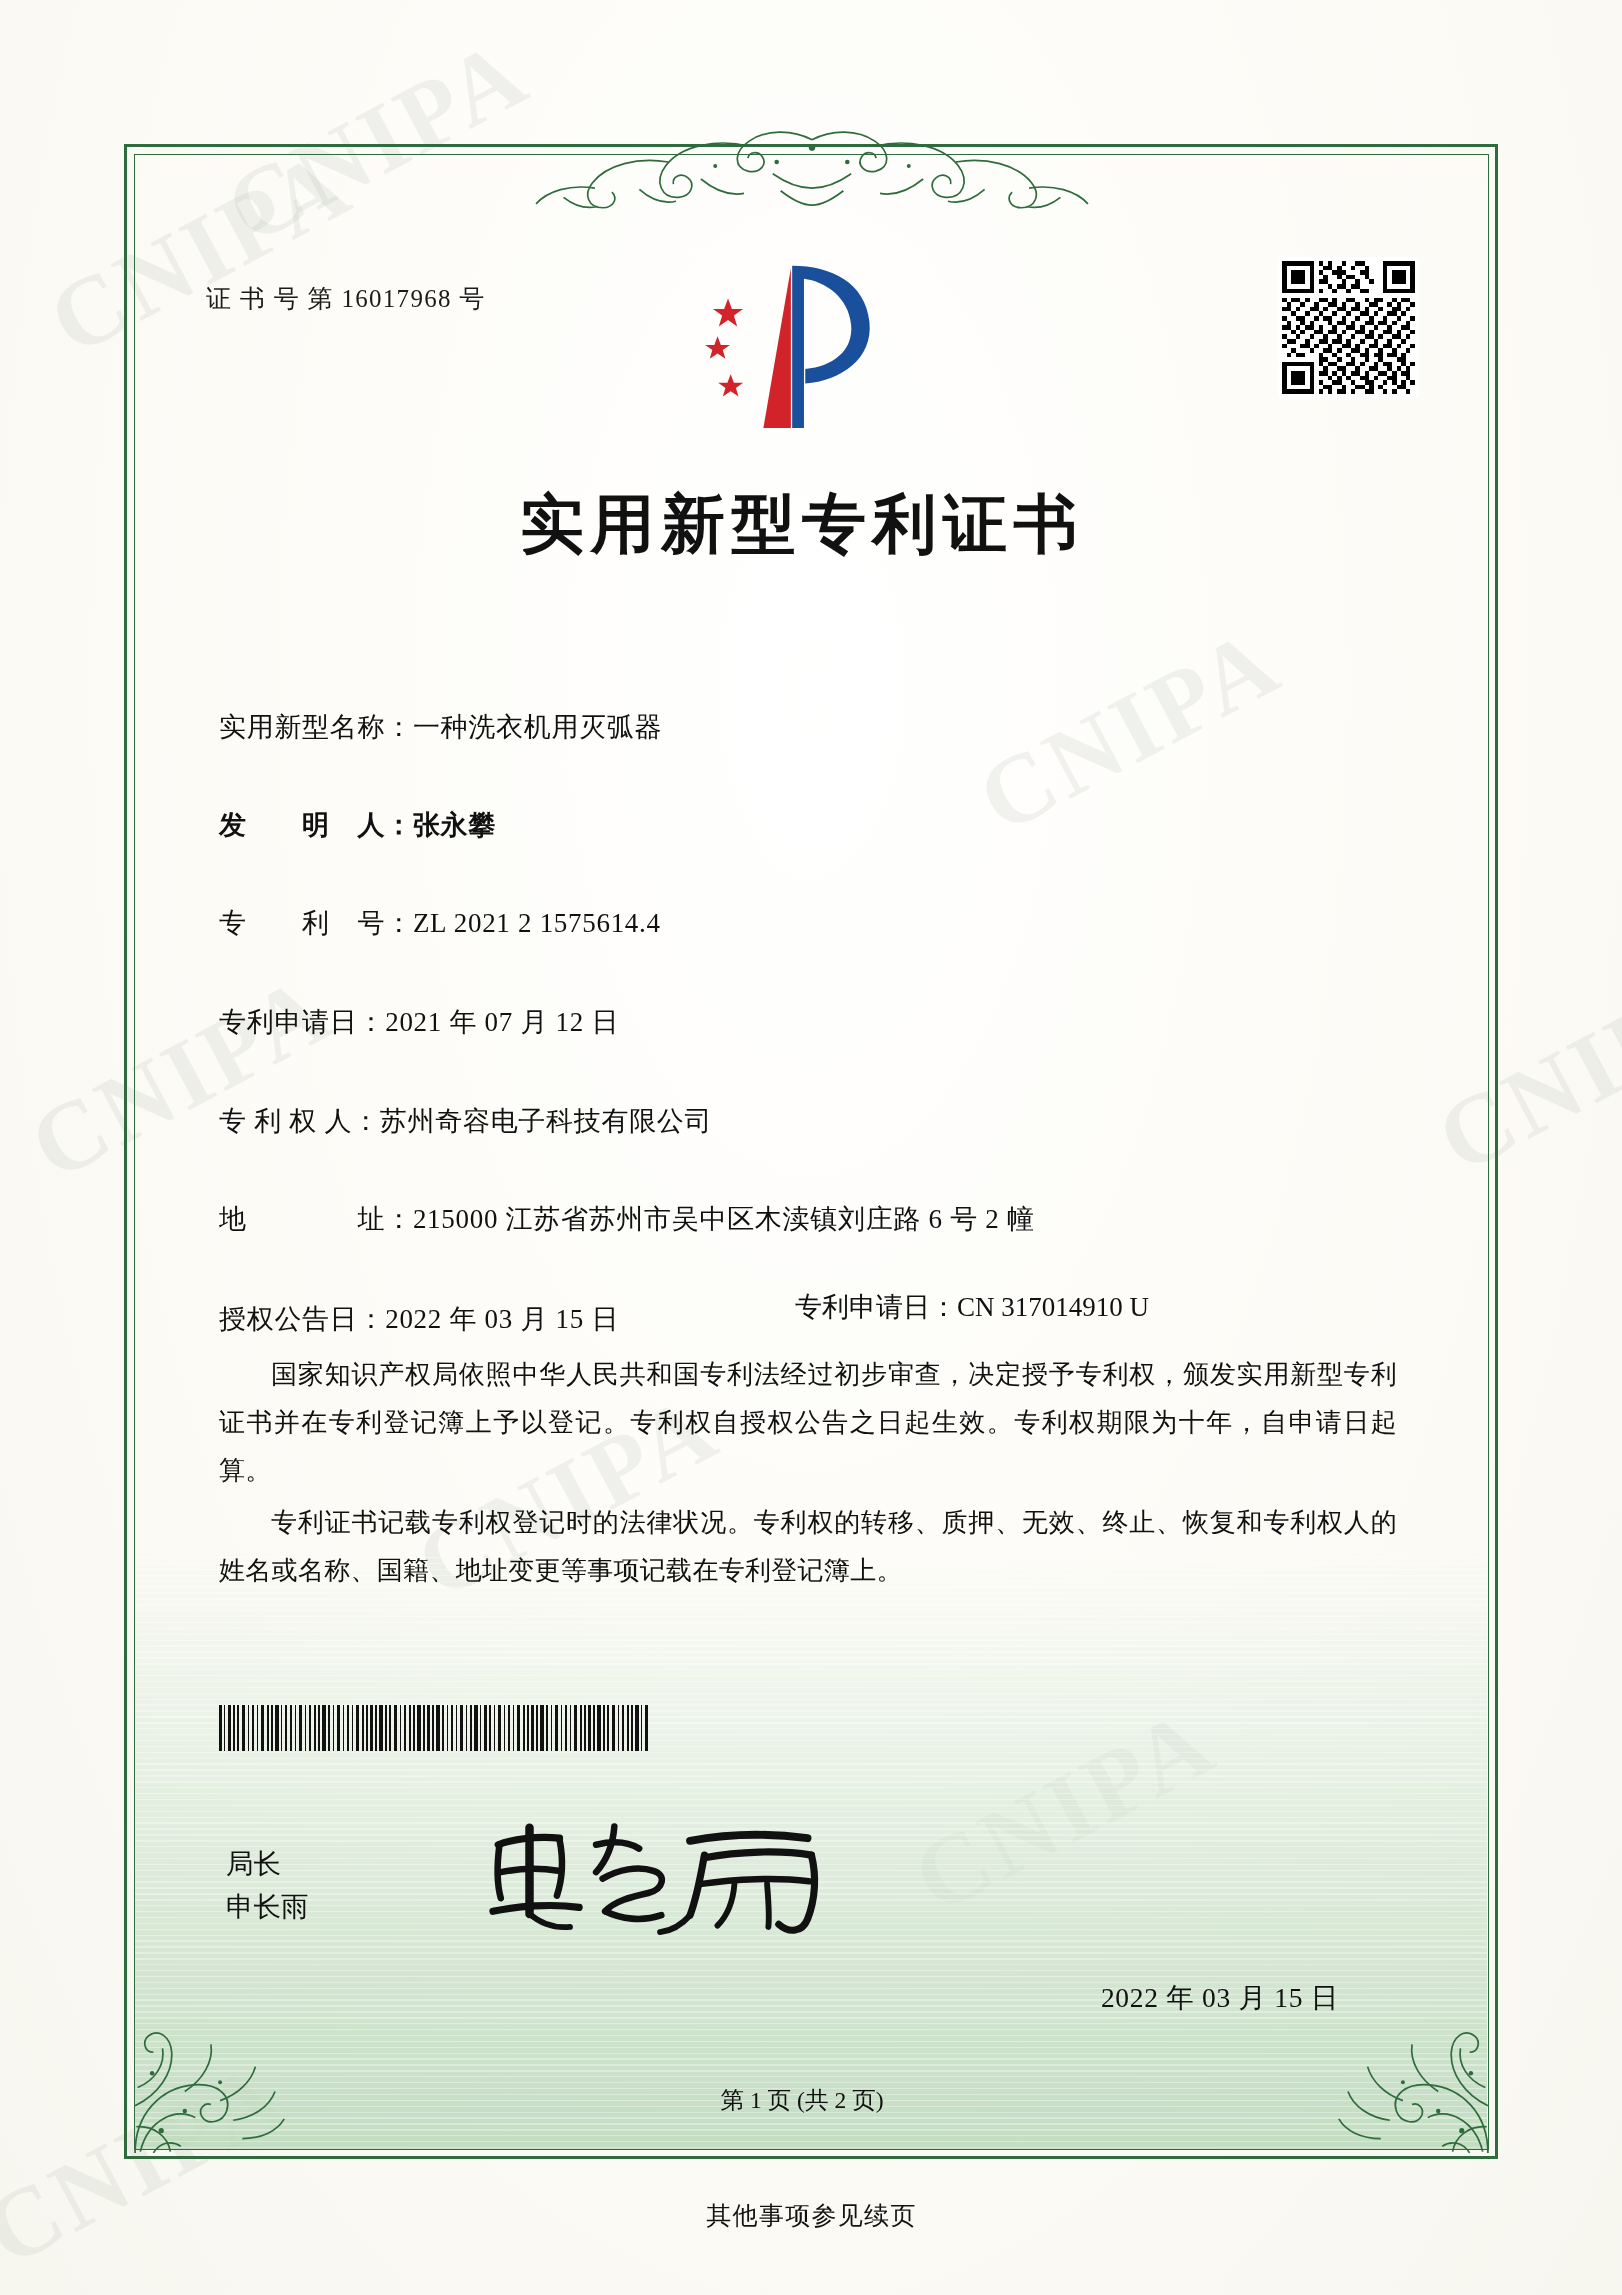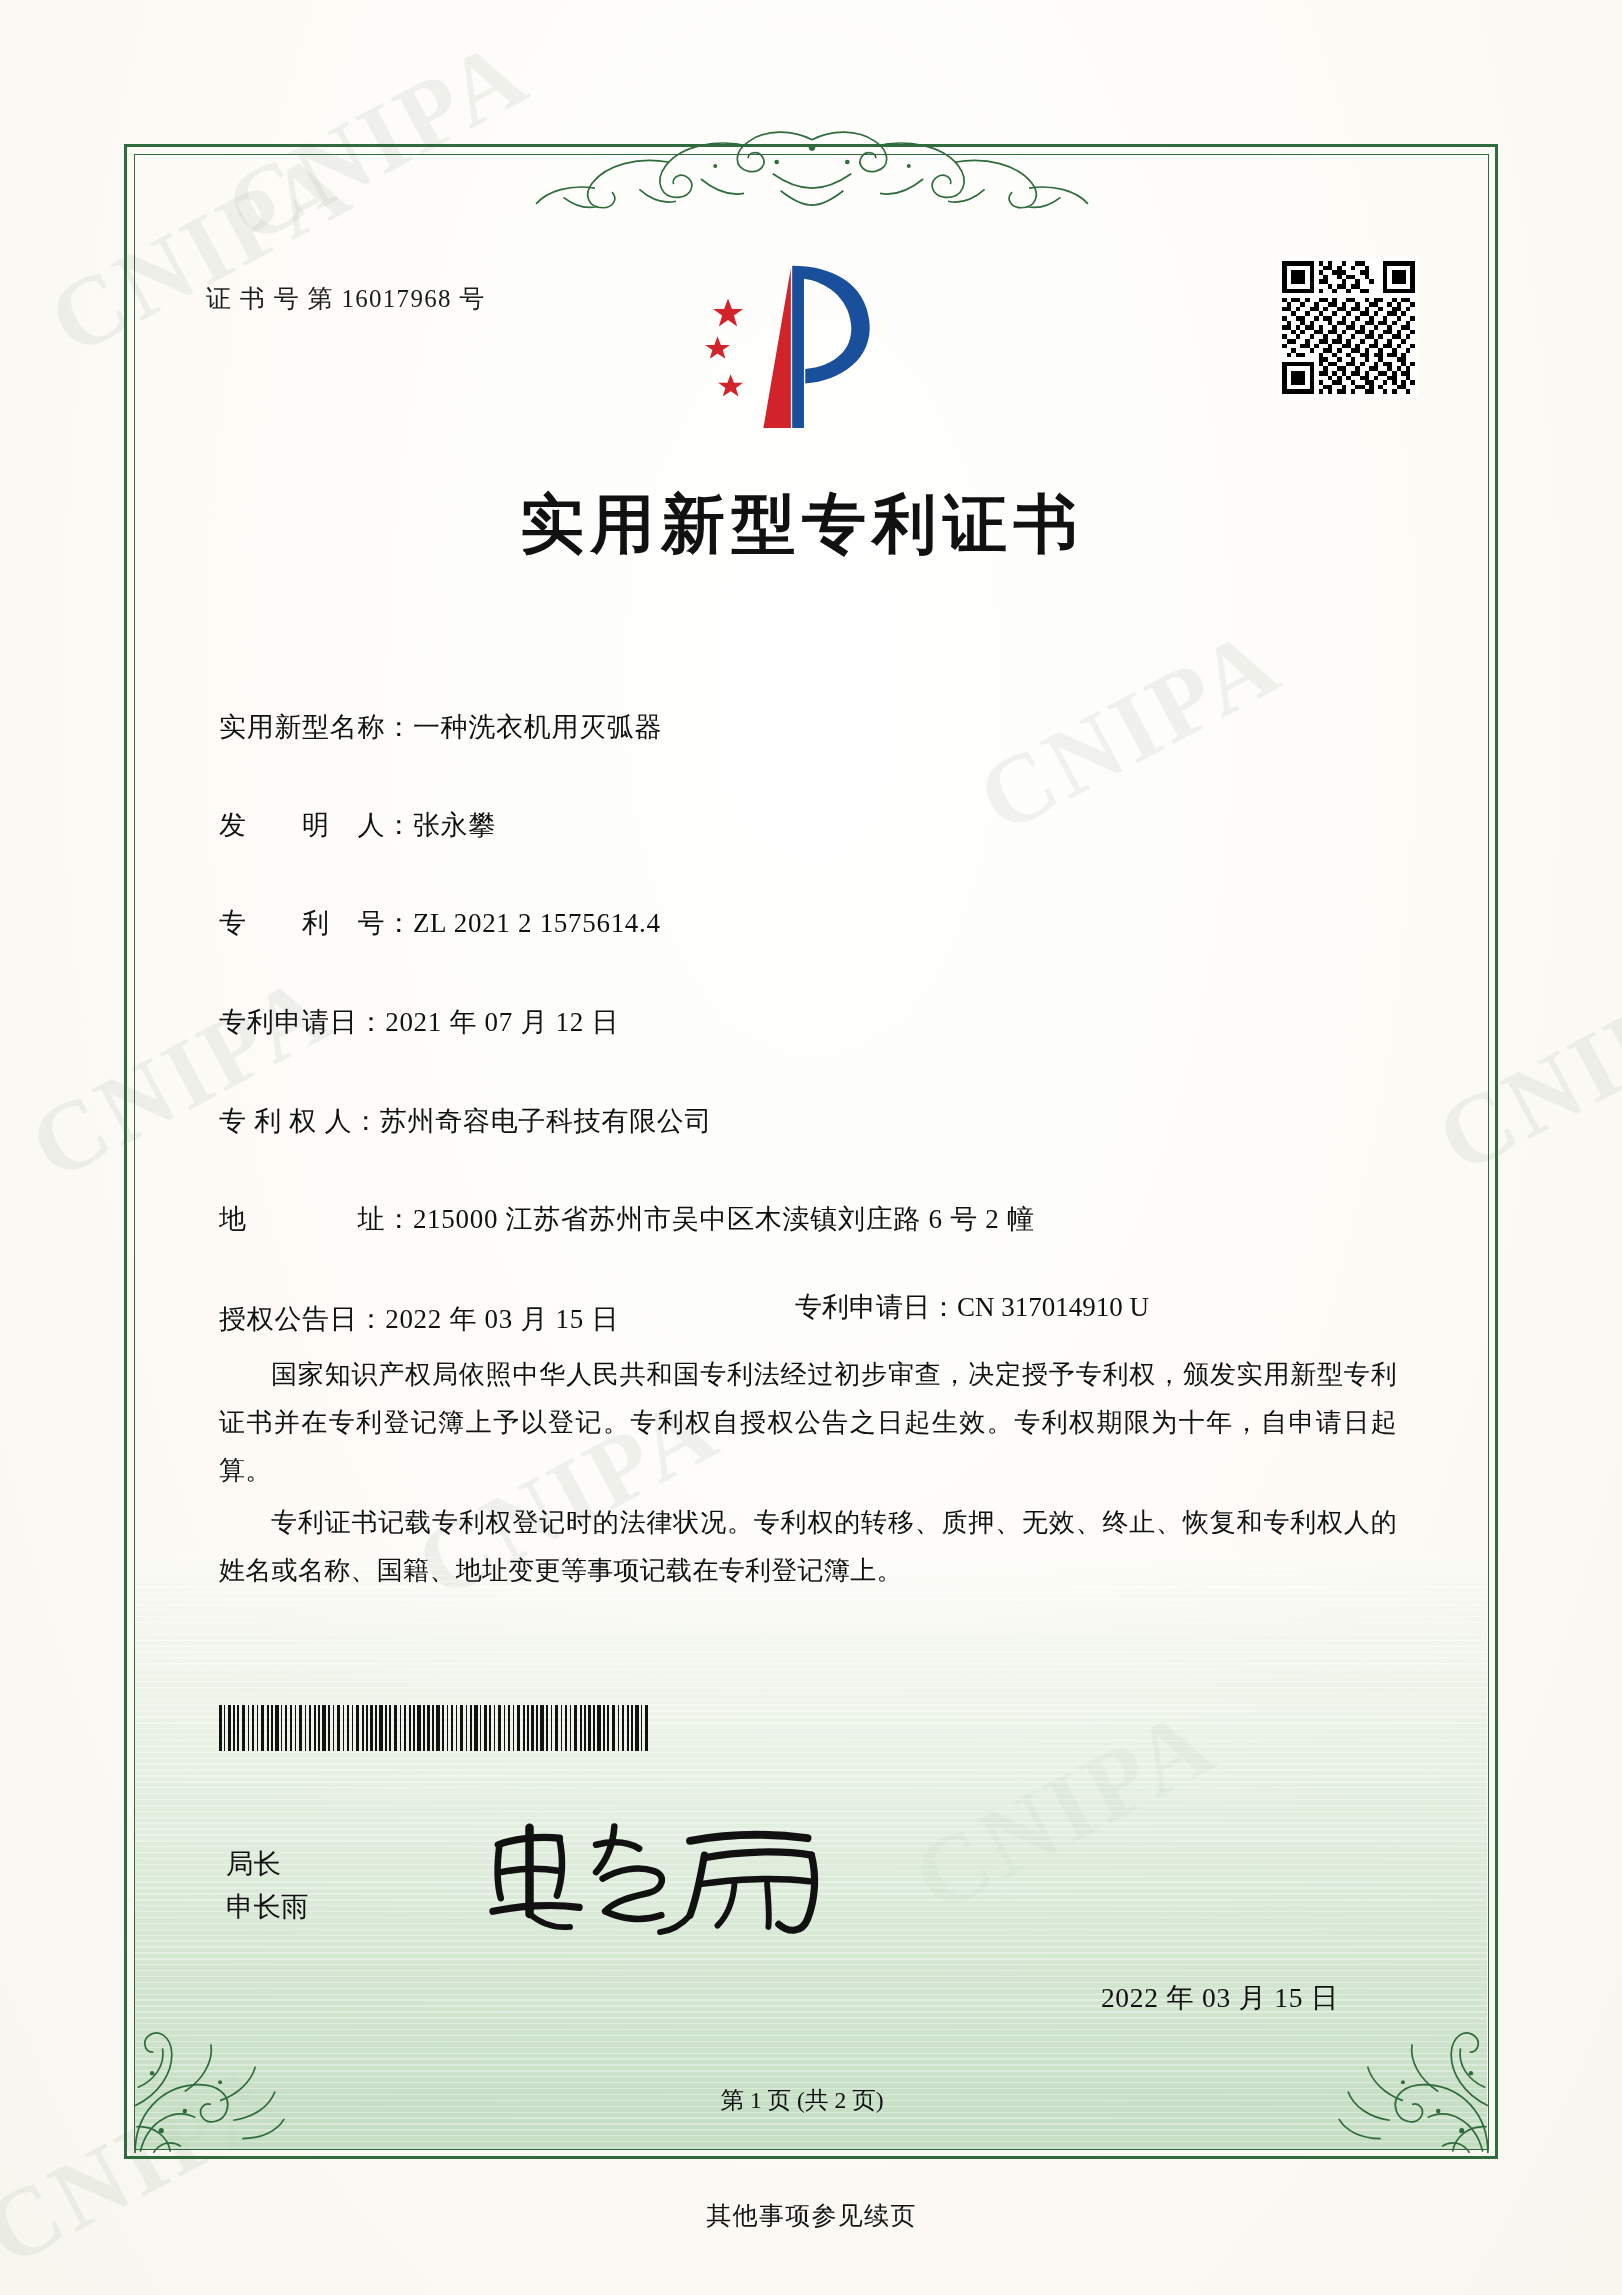--- a/index.html
+++ b/index.html
@@ -148,21 +148,21 @@
     font-size: 27px;
     color: #111;
     white-space: nowrap;
     letter-spacing: 0.7px;
     margin-top: 12px;
   }
   .lbl { display: inline-block; }
   .val { }
 
   #row-name  { top: 543px; }
-  #row-inv   { top: 641px; }
+  #row-inv   { top: 641px; font-weight: bold; }
   #row-pat   { top: 739px; }
   #row-app   { top: 838px; }
   #row-owner { top: 937px; }
   #row-addr  { top: 1035px; }
   #row-pub   { top: 1135px; }
 
   #pub-no {
     position: absolute;
     left: 661px;
     top: 1135px;

